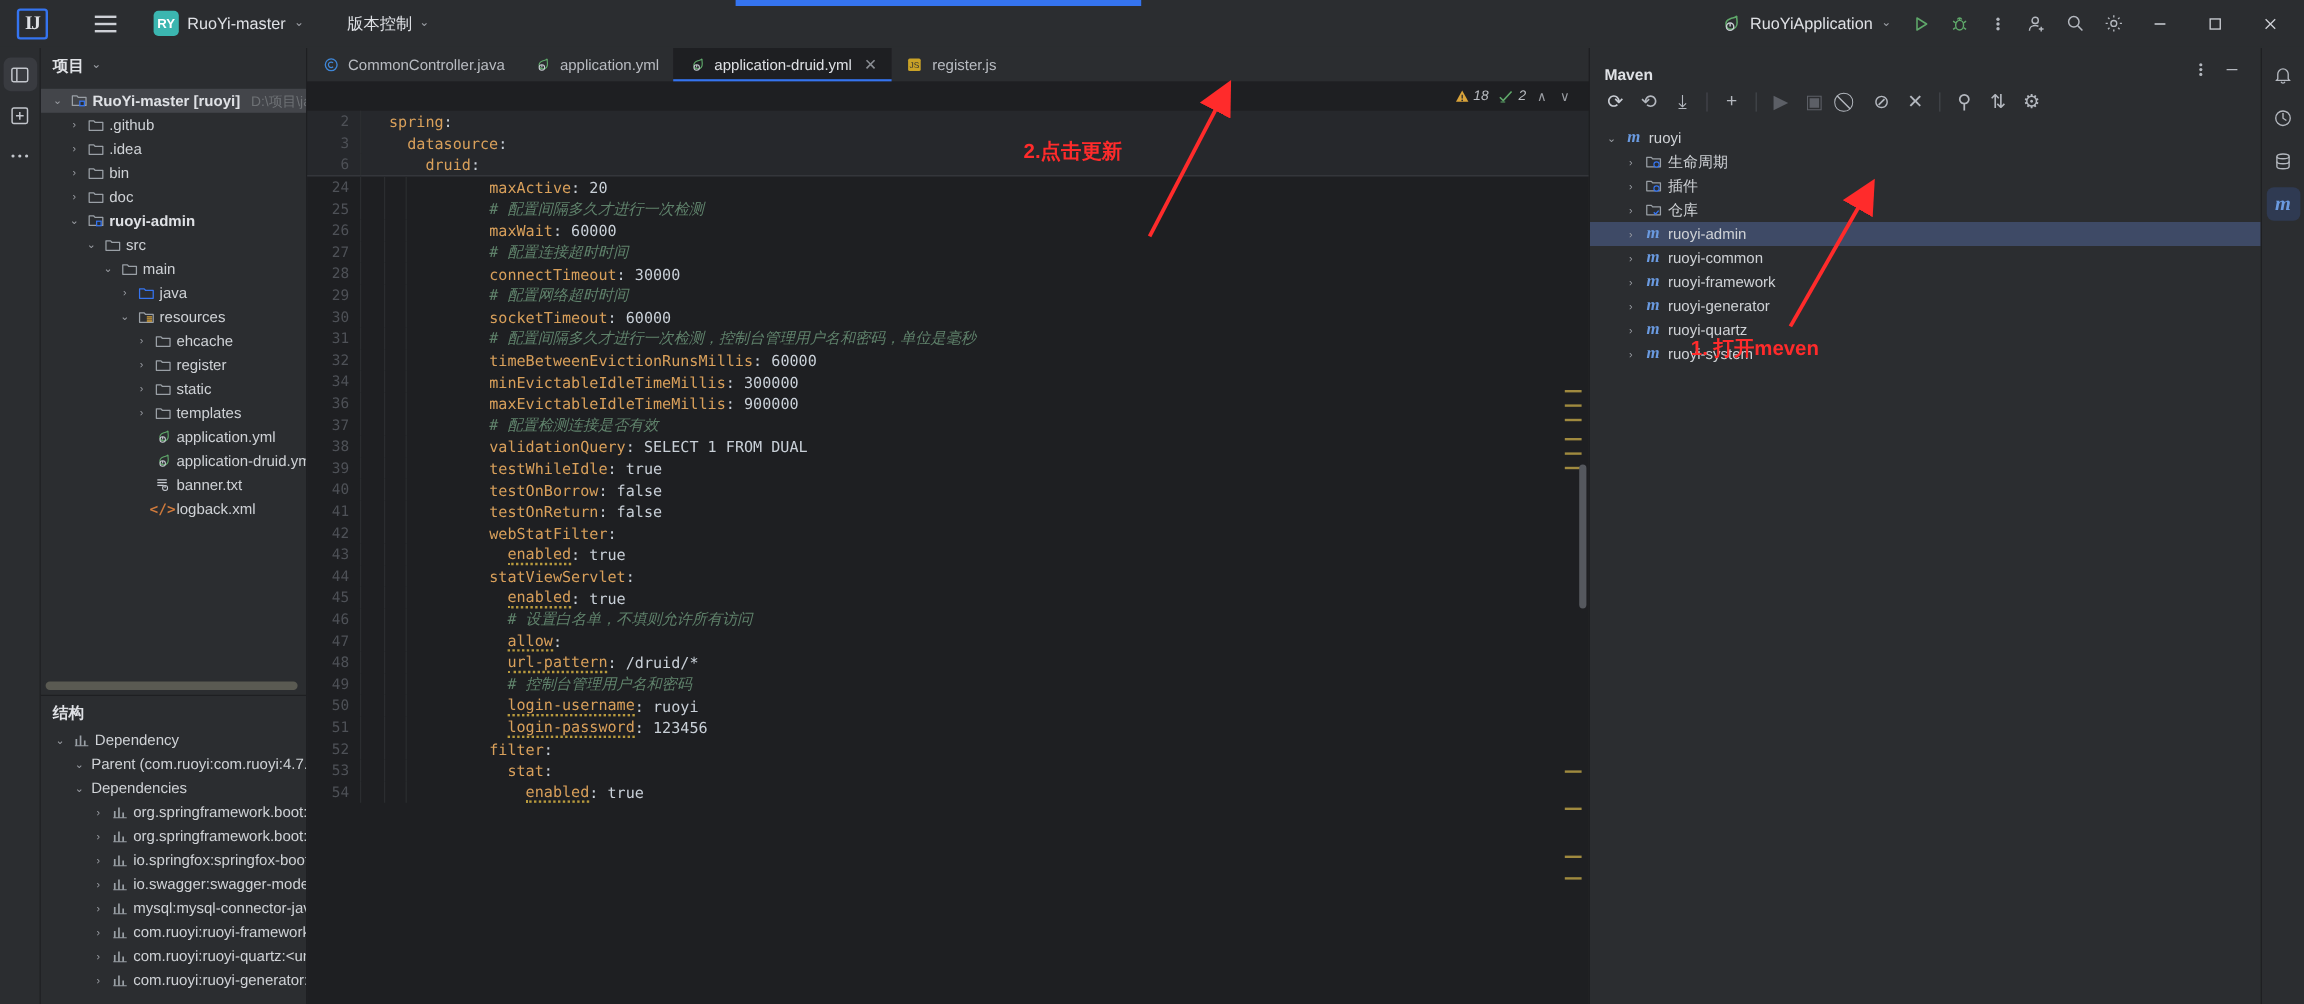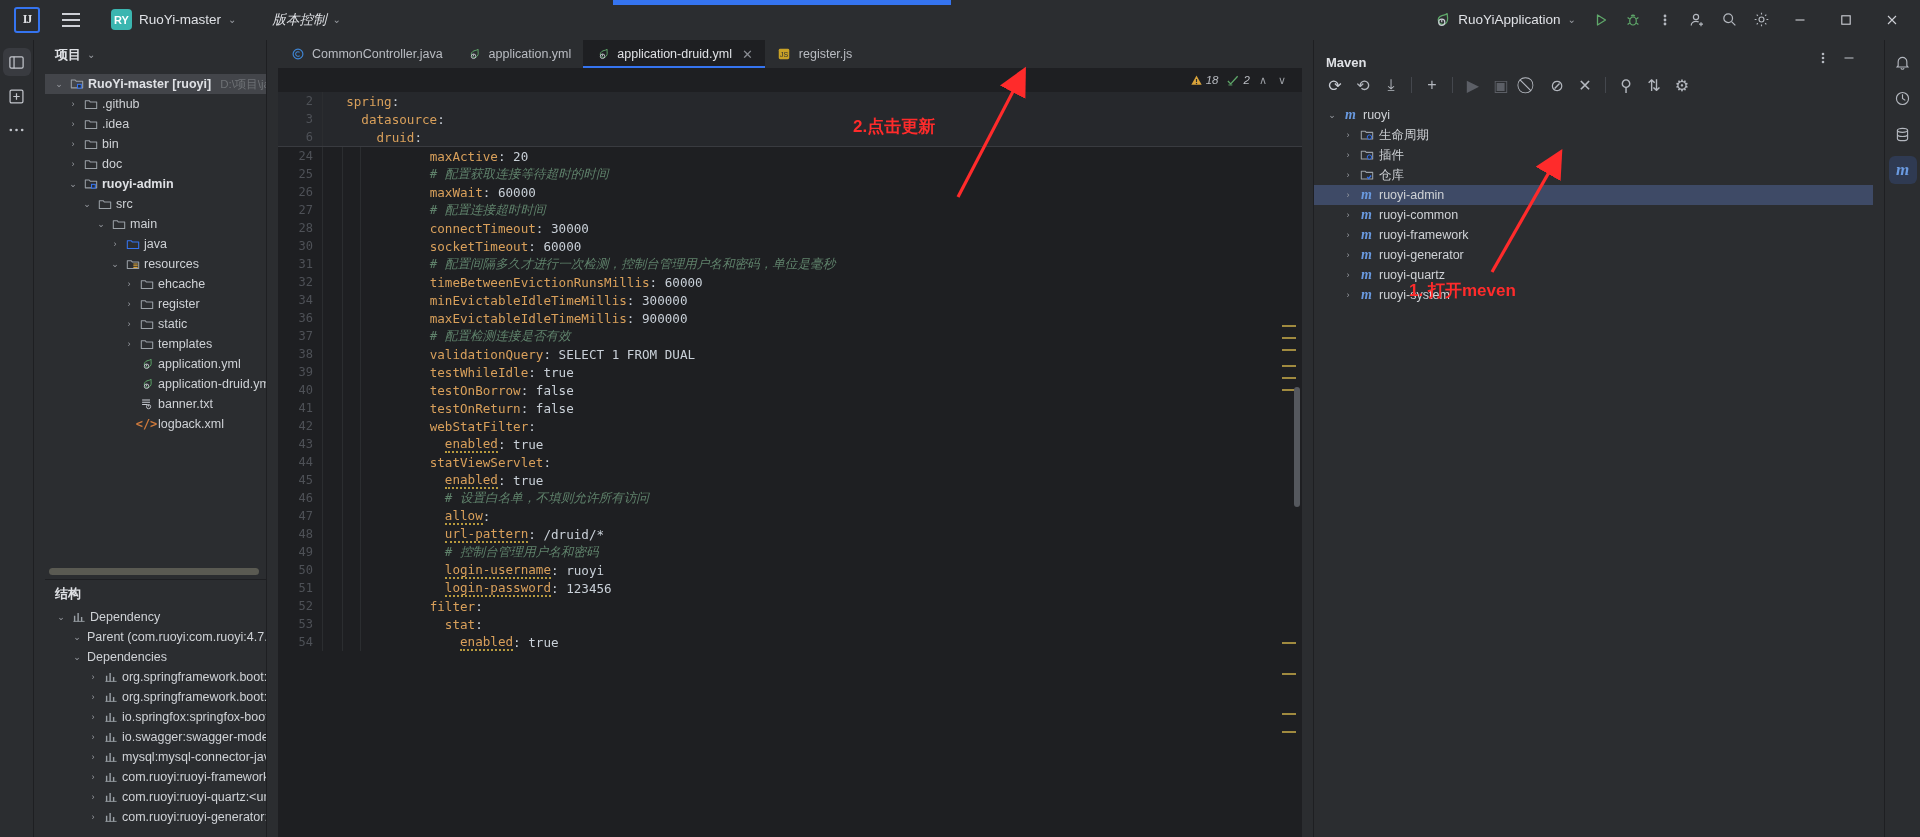--- a/index.html
+++ b/index.html
@@ -11,58 +11,58 @@
     color: #dfe1e5;
   }
   .app { position: relative; width: 1920px; height: 837px; display: flex; flex-direction: column; }
 
   
   .topbar {
     height: 40px; background: #2b2d30; display: flex; align-items: center;
     flex: 0 0 40px; position: relative; border-bottom: 1px solid #2b2d30;
   }
   .ij-logo {
-    width: 26px; height: 26px; margin-left: 14px; margin-right: 8px;
+    width: 26px; height: 26px; margin-left: 14px; margin-right: 25px;
     border: 2px solid #3574f0; border-radius: 3px;
     display: flex; align-items: center; justify-content: center;
-    font-size: 12px; font-weight: bold; color: #dfe1e5; letter-spacing: -1px;
+    font-size: 16px; font-weight: bold; color: #dfe1e5; letter-spacing: -1px;
     font-family: "Liberation Serif", serif;
   }
   .burger { width: 34px; height: 34px; margin-left: 6px; display:flex; flex-direction:column;
             align-items:center; justify-content:center; gap:4px; cursor: pointer;}
   .burger i { display:block; width:18px; height:2px; background:#ced0d6; }
   .proj-chip {
     display: flex; align-items: center; gap: 7px; margin-left: 16px; padding: 3px 7px;
     border-radius: 5px; cursor: pointer;
   }
   .proj-badge {
     width: 21px; height: 21px; border-radius: 4px; background: #3bb6b0;
     color: #ffffff; font-size: 11px; font-weight: bold; display: flex;
     align-items: center; justify-content: center; letter-spacing: 0px;
   }
   .proj-name { font-size: 13.5px; color: #dfe1e5; }
   .chev { font-size: 10px; color: #9a9da3; line-height: 1; }
   .vcs-chip { display:flex; align-items:center; gap:6px; margin-left: 22px; padding: 3px 7px;
-              border-radius:5px; font-size: 13.5px; color: #dfe1e5; cursor: pointer; font-style: italic;}
+              border-radius:5px; font-size: 13.5px; color: #dfe1e5; cursor: pointer;}
 
   .top-progress {
     position: absolute; left: 613px; top: 0px; width: 338px; height: 5px;
     background: #3574f0;
   }
 
   .topbar-right { margin-left: auto; display: flex; align-items: center; gap: 2px; padding-right: 6px; }
   .runcfg { display:flex; align-items:center; gap:7px; padding: 4px 8px; border-radius: 5px; cursor:pointer; }
   .runcfg .label { font-size: 13.5px; color:#dfe1e5; }
   .tb-icon { width: 30px; height: 30px; display:flex; align-items:center; justify-content:center;
              border-radius: 5px; cursor:pointer; color:#ced0d6; }
   .wbtn { width: 44px; height: 38px; display:flex; align-items:center; justify-content:center;
           color:#ced0d6; cursor:pointer; }
 
   
-  .body { flex: 1 1 auto; display: flex; min-height: 0; gap: 11px; }
+  .body { flex: 1 1 auto; display: flex; min-height: 0; }
 
   
   .rail-left {
     width: 34px; background: #2b2d30; display:flex; flex-direction: column;
     align-items:center; padding-top: 8px; gap: 6px; flex: 0 0 34px;
     border-right: 1px solid #1e1f22;
   }
   .rail-btn { width: 28px; height: 28px; border-radius:6px; display:flex; align-items:center;
               justify-content:center; color:#b4b8bf; cursor:pointer; }
   .rail-btn.active { background:#393b40; }
@@ -620,24 +620,25 @@
 
       <div class="sticky" id="sticky-lines">
           <div class="cline"><span class="lnum">2</span><span class="ctext"><span>  </span><span class="key">spring</span><span class="pl">:</span></span></div>
           <div class="cline"><span class="lnum">3</span><span class="ctext"><span>    </span><span class="key">datasource</span><span class="pl">:</span></span></div>
           <div class="cline"><span class="lnum">6</span><span class="ctext"><span>      </span><span class="key">druid</span><span class="pl">:</span></span></div>
         </div>
 
       <div class="codewrap">
         <div class="codearea" id="code-lines">
             <div class="cline"><span class="lnum">24</span><span class="gut1"></span><span class="gut2"></span><span class="ctext"><span>        </span><span class="key">maxActive</span><span class="pl">: </span><span class="num">20</span></span></div>
-            <div class="cline"><span class="lnum">25</span><span class="gut1"></span><span class="gut2"></span><span class="ctext"><span>        </span><span class="cm"># 配置获取连接等待超时的时间</span></span></div>
+            <div class="cline"><span class="lnum">25</span><span class="gut1"></span><span class="gut2"></span><span class="ctext"><span>        </span><span class="cm"># 配置间隔多久才进行一次检测</span></span></div>
             <div class="cline"><span class="lnum">26</span><span class="gut1"></span><span class="gut2"></span><span class="ctext"><span>        </span><span class="key">maxWait</span><span class="pl">: </span><span class="num">60000</span></span></div>
             <div class="cline"><span class="lnum">27</span><span class="gut1"></span><span class="gut2"></span><span class="ctext"><span>        </span><span class="cm"># 配置连接超时时间</span></span></div>
             <div class="cline"><span class="lnum">28</span><span class="gut1"></span><span class="gut2"></span><span class="ctext"><span>        </span><span class="key">connectTimeout</span><span class="pl">: </span><span class="num">30000</span></span></div>
+            <div class="cline"><span class="lnum">29</span><span class="gut1"></span><span class="gut2"></span><span class="ctext"><span>        </span><span class="cm"># 配置网络超时时间</span></span></div>
             <div class="cline"><span class="lnum">30</span><span class="gut1"></span><span class="gut2"></span><span class="ctext"><span>        </span><span class="key">socketTimeout</span><span class="pl">: </span><span class="num">60000</span></span></div>
             <div class="cline"><span class="lnum">31</span><span class="gut1"></span><span class="gut2"></span><span class="ctext"><span>        </span><span class="cm"># 配置间隔多久才进行一次检测，控制台管理用户名和密码，单位是毫秒</span></span></div>
             <div class="cline"><span class="lnum">32</span><span class="gut1"></span><span class="gut2"></span><span class="ctext"><span>        </span><span class="key">timeBetweenEvictionRunsMillis</span><span class="pl">: </span><span class="num">60000</span></span></div>
             <div class="cline"><span class="lnum">34</span><span class="gut1"></span><span class="gut2"></span><span class="ctext"><span>        </span><span class="key">minEvictableIdleTimeMillis</span><span class="pl">: </span><span class="num">300000</span></span></div>
             <div class="cline"><span class="lnum">36</span><span class="gut1"></span><span class="gut2"></span><span class="ctext"><span>        </span><span class="key">maxEvictableIdleTimeMillis</span><span class="pl">: </span><span class="num">900000</span></span></div>
             <div class="cline"><span class="lnum">37</span><span class="gut1"></span><span class="gut2"></span><span class="ctext"><span>        </span><span class="cm"># 配置检测连接是否有效</span></span></div>
             <div class="cline"><span class="lnum">38</span><span class="gut1"></span><span class="gut2"></span><span class="ctext"><span>        </span><span class="key">validationQuery</span><span class="pl">: </span><span class="val">SELECT 1 FROM DUAL</span></span></div>
             <div class="cline"><span class="lnum">39</span><span class="gut1"></span><span class="gut2"></span><span class="ctext"><span>        </span><span class="key">testWhileIdle</span><span class="pl">: </span><span class="val">true</span></span></div>
             <div class="cline"><span class="lnum">40</span><span class="gut1"></span><span class="gut2"></span><span class="ctext"><span>        </span><span class="key">testOnBorrow</span><span class="pl">: </span><span class="val">false</span></span></div>
             <div class="cline"><span class="lnum">41</span><span class="gut1"></span><span class="gut2"></span><span class="ctext"><span>        </span><span class="key">testOnReturn</span><span class="pl">: </span><span class="val">false</span></span></div>

